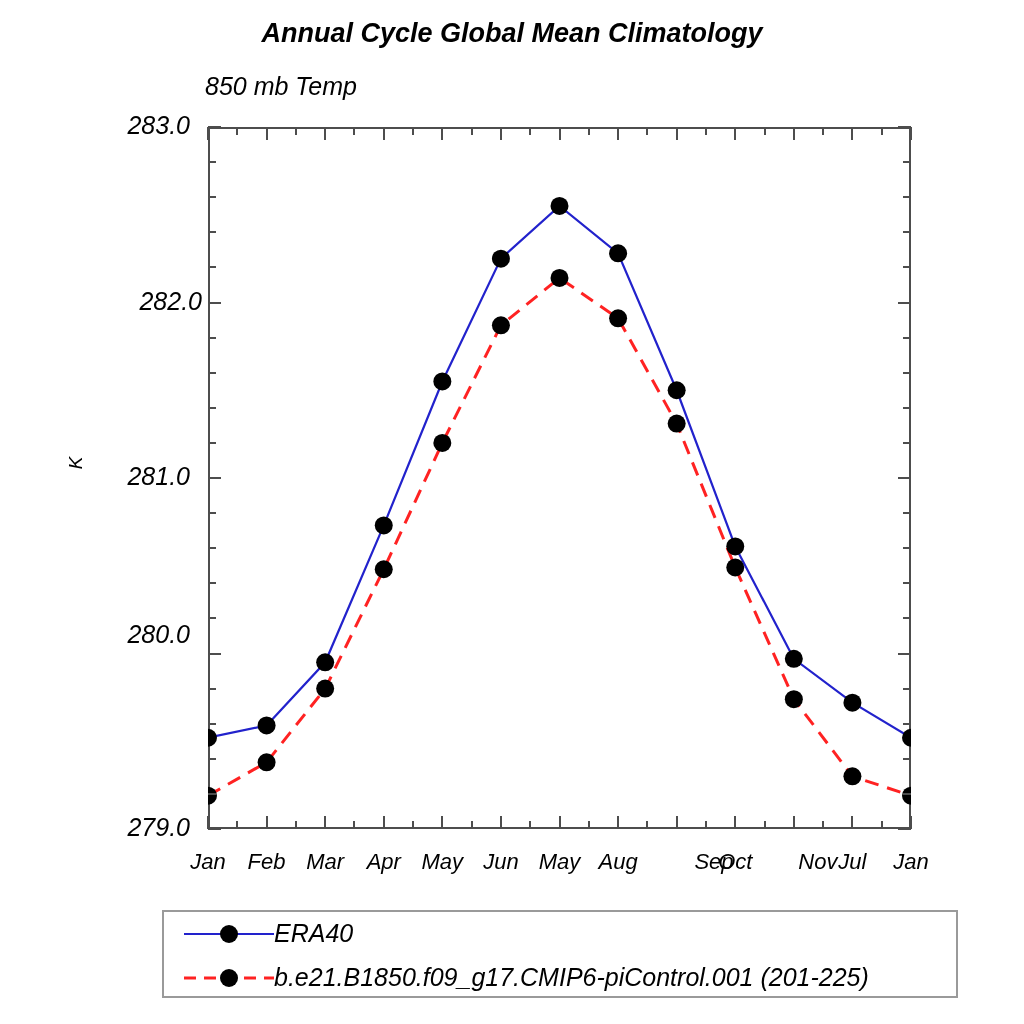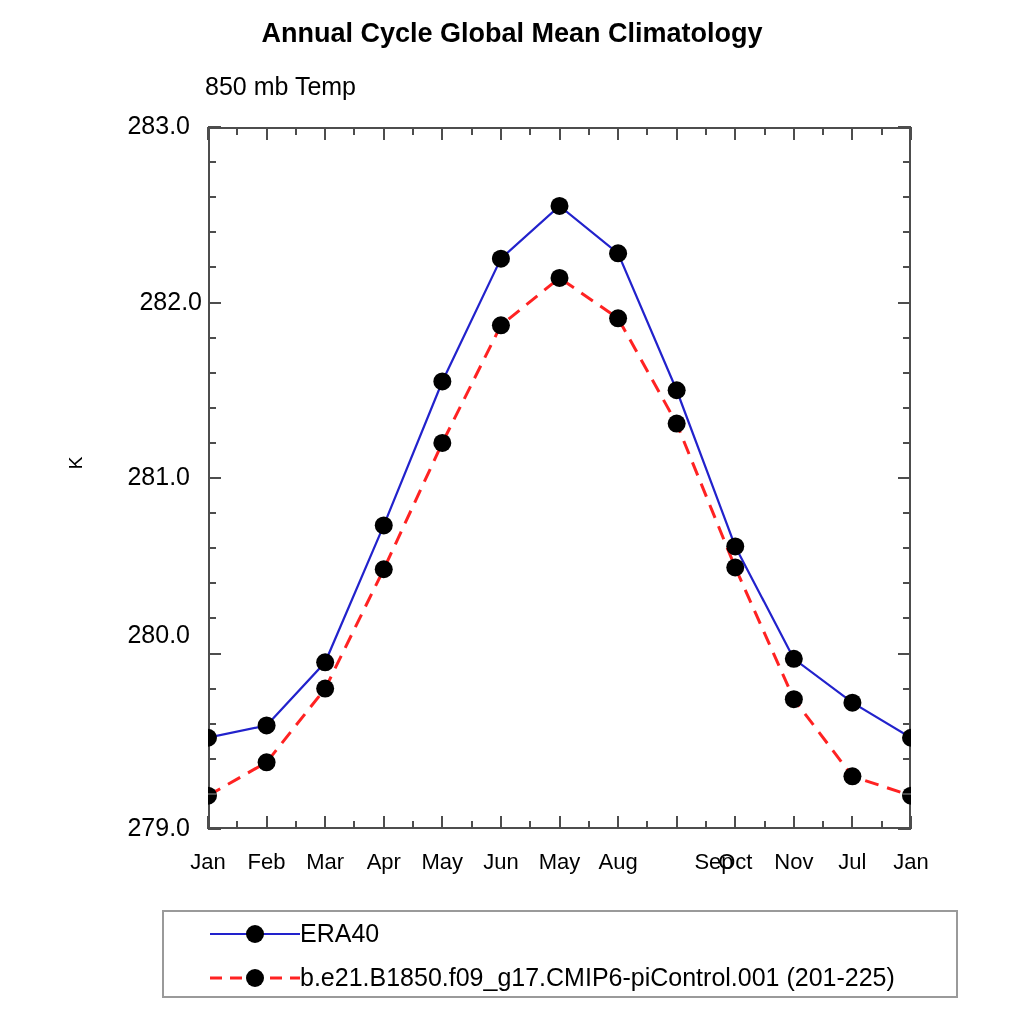--- a/index.html
+++ b/index.html
@@ -7,20 +7,21 @@
     padding: 0;
     background: #ffffff;
   }
   #page {
     position: relative;
     width: 1024px;
     height: 1024px;
     background: #ffffff;
     font-family: "Liberation Sans", sans-serif;
     overflow: hidden;
+    font-style: italic;
   }
 
   
   #chart-title {
     position: absolute;
     left: 0;
     top: 18px;
     width: 1024px;
     text-align: center;
     font-size: 27px;
@@ -106,21 +107,20 @@
     height: 88px;
     border: 2px solid #9a9a9a;
     box-sizing: border-box;
     background: #ffffff;
   }
   .legend-row {
     position: absolute;
     left: 0;
     width: 100%;
     height: 44px;
-    margin-left: 26px;
   }
   #legend-row-0 { top: 0px; }
   #legend-row-1 { top: 44px; }
   .legend-sample {
     position: absolute;
     left: 20px;
     top: 0px;
     width: 90px;
     height: 44px;
   }
@@ -282,21 +282,21 @@
       <div class="xlabel" style="left: 163px; top: 849px;">Jan</div>
       <div class="xlabel" style="left: 221.583px; top: 849px;">Feb</div>
       <div class="xlabel" style="left: 280.167px; top: 849px;">Mar</div>
       <div class="xlabel" style="left: 338.75px; top: 849px;">Apr</div>
       <div class="xlabel" style="left: 397.333px; top: 849px;">May</div>
       <div class="xlabel" style="left: 455.917px; top: 849px;">Jun</div>
       <div class="xlabel" style="left: 514.5px; top: 849px;">May</div>
       <div class="xlabel" style="left: 573.083px; top: 849px;">Aug</div>
       <div class="xlabel" style="left: 669px; top: 849px;">Sep</div>
       <div class="xlabel" style="left: 690.25px; top: 849px;">Oct</div>
-      <div class="xlabel" style="left: 748.833px; top: 849px;">Nov</div>
+      <div class="xlabel" style="left: 748.833px; top: 849px; padding-left: 24px;">Nov</div>
       <div class="xlabel" style="left: 807.417px; top: 849px;">Jul</div>
       <div class="xlabel" style="left: 866px; top: 849px;">Jan</div>
     </div>
 
   <div id="legend">
     <div class="legend-row" id="legend-row-0">
       <svg class="legend-sample" viewBox="0 0 90 44">
           <line x1="0" y1="22" x2="90" y2="22" stroke="#2222cc" stroke-width="2.2"></line>
           <circle cx="45" cy="22" r="9" fill="#000000"></circle>
         </svg>

